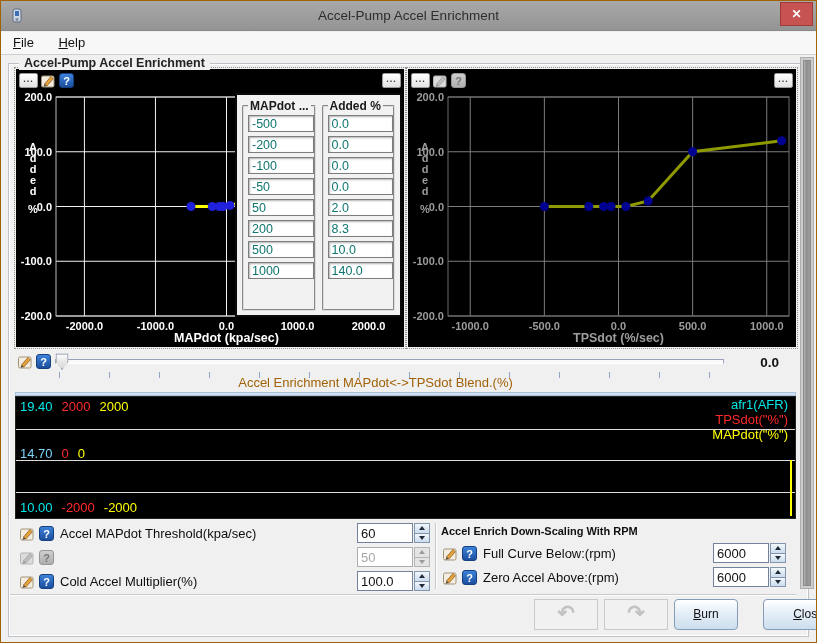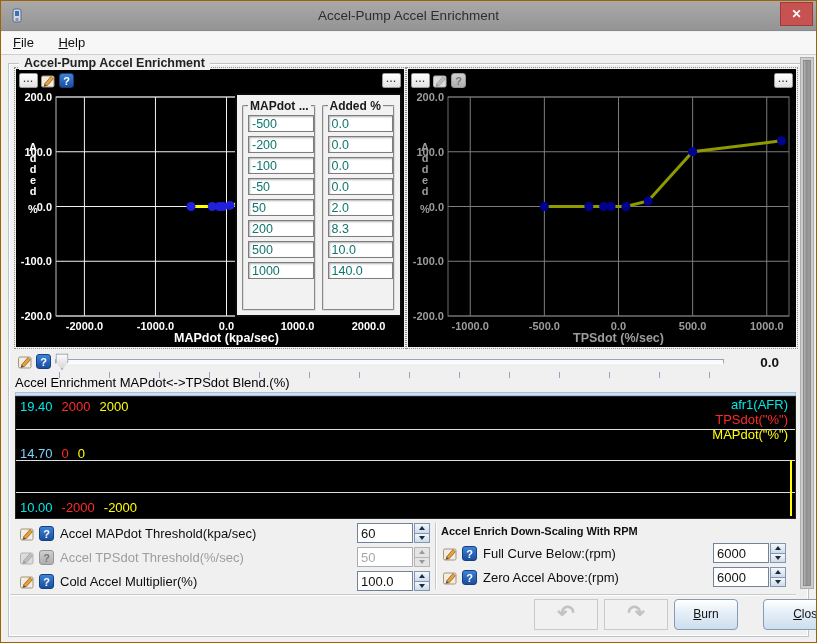--- a/index.html
+++ b/index.html
@@ -42,21 +42,21 @@
   .tbl-cell{height:17px;background:#fff;border:1px solid #7d7d7d;box-shadow:inset 1px 1px 2px rgba(0,0,0,.3);font-size:12.5px;color:#0f766e;padding:1px 3px;margin-bottom:4px;overflow:hidden;white-space:nowrap;}
 
   
   .slider-row{position:absolute;left:14px;top:350px;width:781px;height:42px;}
   .slider-row .pencil-ico{position:absolute;left:3px;top:3px;}
   .slider-row .help-ico{position:absolute;left:21px;top:3px;}
   .slider-track{position:absolute;left:40px;right:72px;top:8px;height:5px;background:#fafafa;border:1px solid #9aa4b8;border-bottom-color:#fff;}
   .slider-thumb{position:absolute;left:40px;top:2px;width:14px;height:17px;background:linear-gradient(#ffffff,#d2d2d2);clip-path:polygon(6% 4%,94% 4%,94% 55%,50% 100%,6% 55%);box-shadow:inset 0 0 0 1.5px #7e8aa0;}
   .slider-tick{position:absolute;top:21px;width:1px;height:6px;background:#93a4c4;}
   .slider-value{position:absolute;right:17px;top:4px;font-size:13.5px;font-weight:bold;color:#111;}
-  .slider-label{position:absolute;left:0;right:60px;top:24px;text-align:left;font-size:13px;color:#000000;}
+  .slider-label{position:absolute;left:0;right:60px;top:24px;text-align:center;font-size:13px;color:#a16207;}
 
   
   .splitter{position:absolute;left:14px;top:391px;width:781px;height:4px;background:#cfe0f2;border:1px solid #a8c0da;}
   .graph-strip{position:absolute;left:14px;top:395px;width:781px;height:123px;background:#000;border:1px solid #222;padding-left:19px;}
   .grid-h{position:absolute;left:0;right:0;height:1px;background:#dcdcdc;}
   .scale-row{position:absolute;left:4px;font-size:13px;white-space:nowrap;}
   .scale-row span{margin-right:9px;}
   .strip-legend{position:absolute;right:7px;top:0;text-align:right;font-size:13px;line-height:15px;}
   .marker-line{position:absolute;right:3px;top:63px;bottom:2px;width:2px;background:#ffff00;}
 
@@ -328,21 +328,20 @@
           </span>
         </span>
       </div>
       <div class="ctrl-row disabled">
         <span class="pencil-ico gray"><svg width="15" height="15" viewBox="0 0 15 15">
             <rect x="0.5" y="3" width="12.5" height="11" rx="1.5" fill="#dcdcdc" stroke="#b3b3b3"></rect>
             <path d="M3.5 11 L10 3.5 L12.3 5.8 L5.8 13 Z" fill="#bfbfbf" stroke="#9d9d9d" stroke-width="0.8"></path>
             <path d="M3.5 11 L2.6 13.8 L5.6 12.9 Z" fill="#8f8f8f"></path>
           </svg></span>
         <span class="help-ico gray">?</span>
-        <span class="lbl">Accel TPSdot Threshold(%/sec)</span>
         <span class="spinner disabled">
           <span class="spin-field">50</span>
           <span class="spin-btns">
             <span class="spin-up">
               <i class="tri-up"></i>
             </span>
             <span class="spin-dn">
               <i class="tri-dn"></i>
             </span>
           </span>

